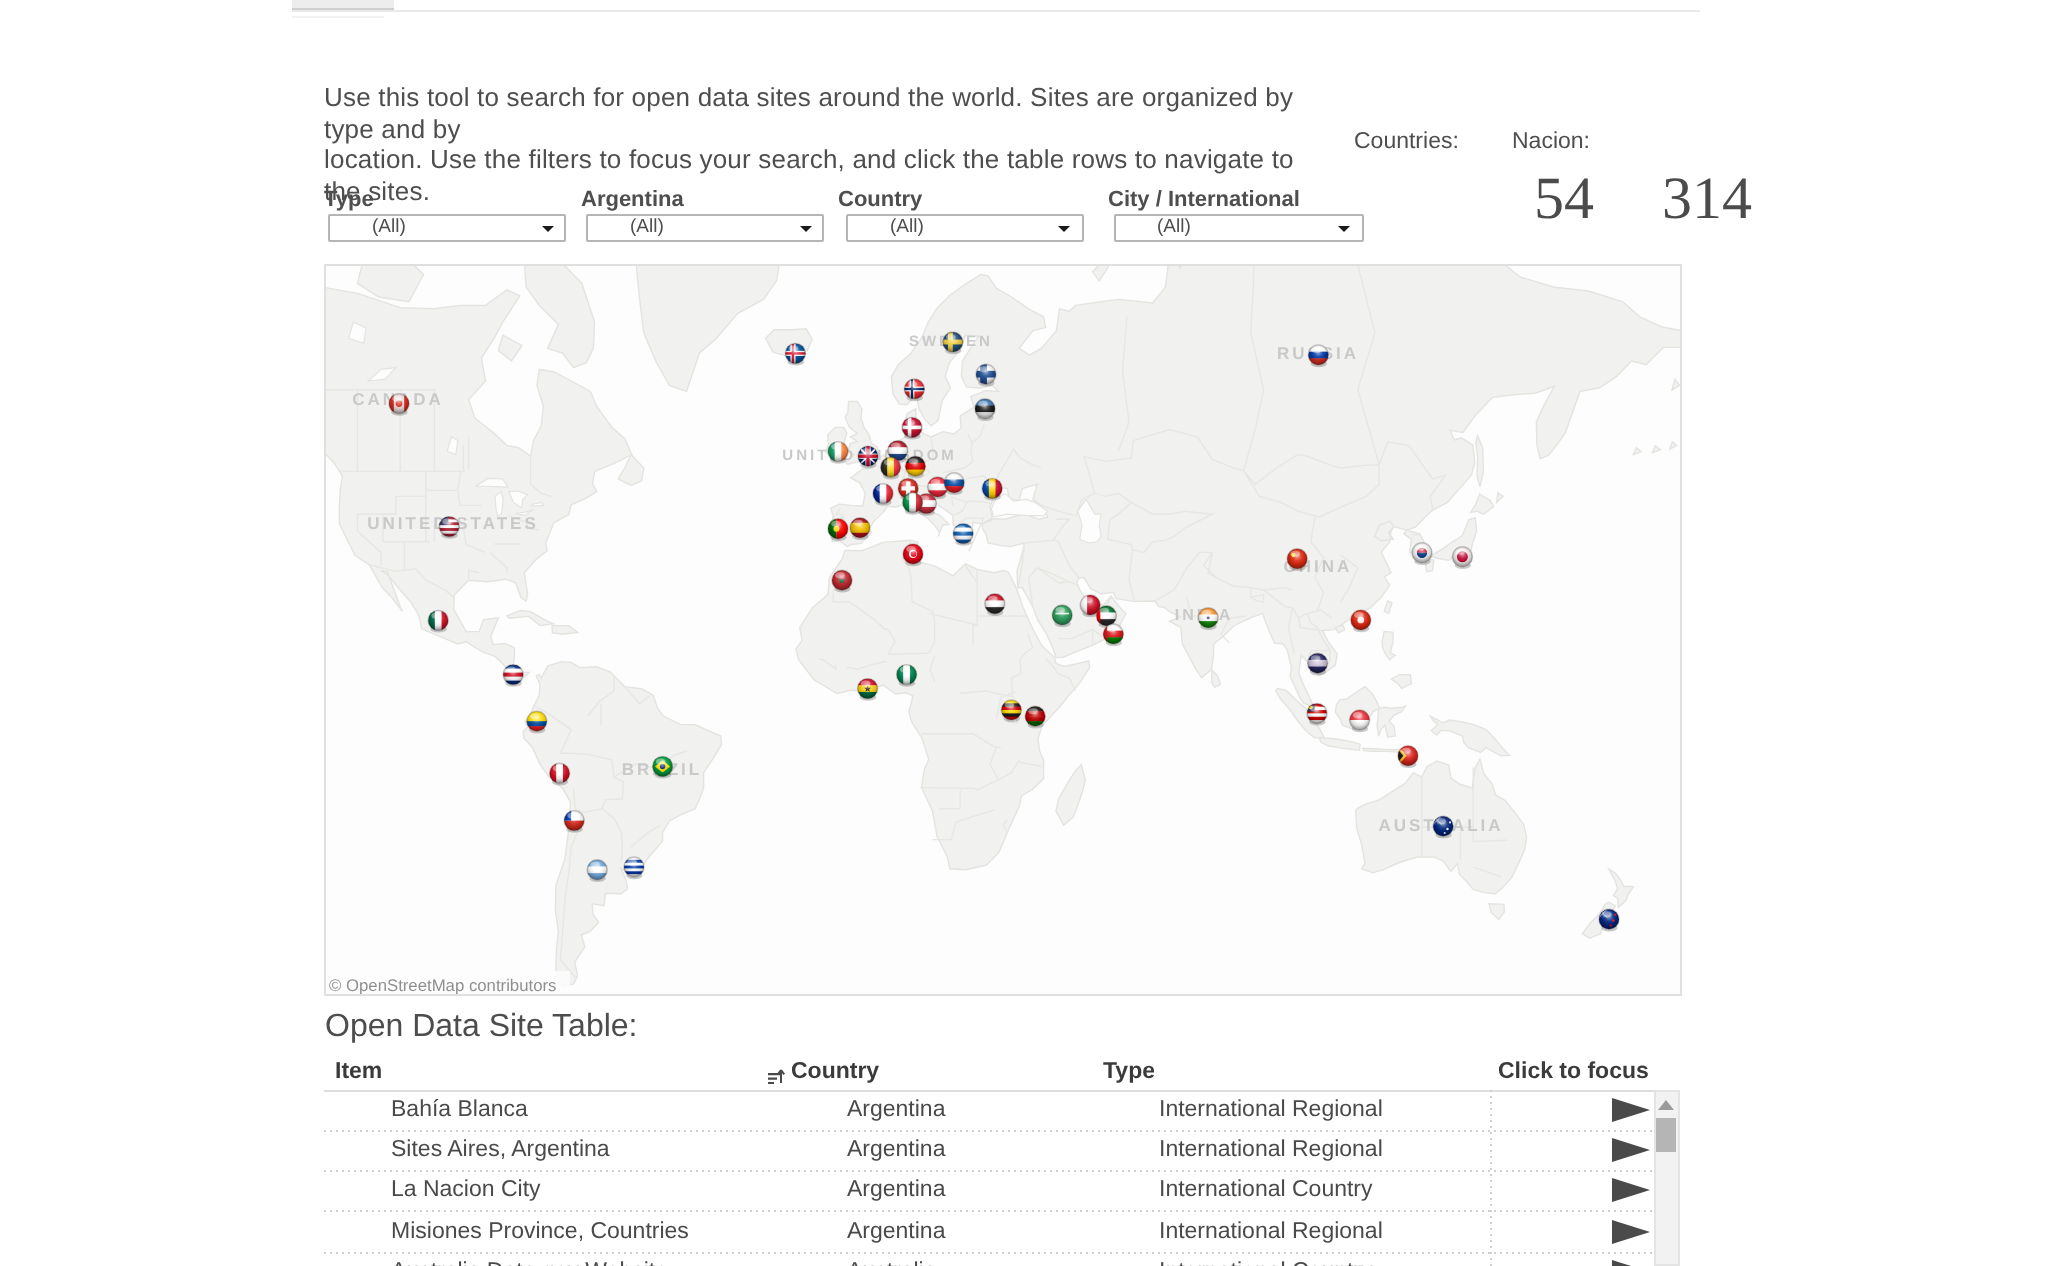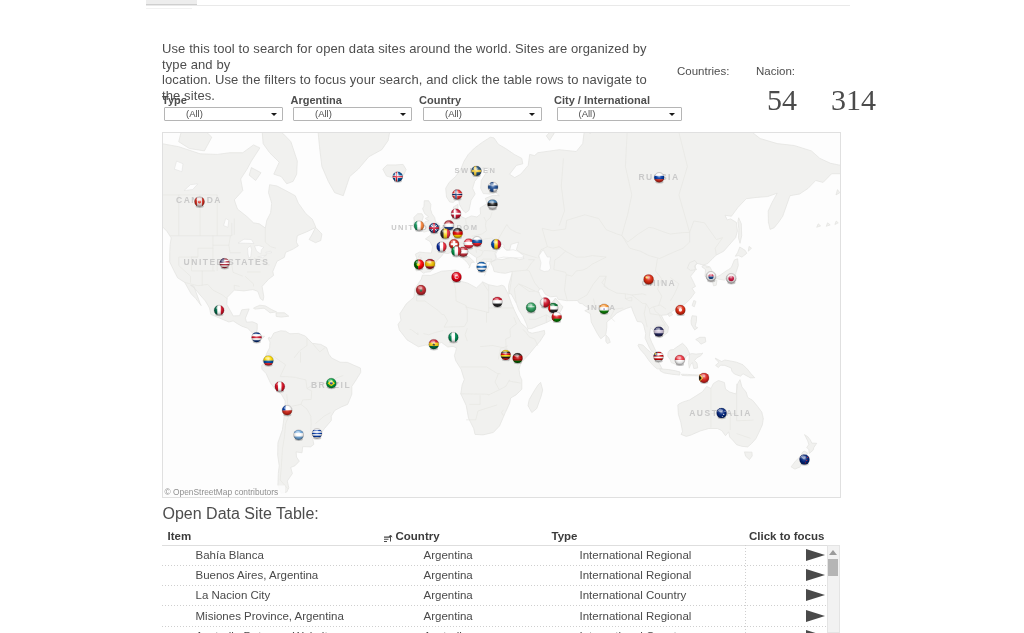--- a/index.html
+++ b/index.html
@@ -1007,35 +1007,35 @@
 </svg>
 <div class="headline abs"></div>
 <div class="trow" style="top:544.5px">
     <span class="c1">Bahía Blanca</span>
     <span class="c2">Argentina</span>
     <span class="c3">International Regional</span>
     <span class="play"></span>
   </div>
 <div class="rowsep" style="top:564.8px"></div>
 <div class="trow" style="top:564.8px">
-    <span class="c1">Buenos Aires, Argentina</span>
+    <span class="c1">Sites Aires, Argentina</span>
     <span class="c2">Argentina</span>
     <span class="c3">International Regional</span>
     <span class="play"></span>
   </div>
 <div class="rowsep" style="top:585.1px"></div>
 <div class="trow" style="top:585.1px">
     <span class="c1">La Nacion City</span>
     <span class="c2">Argentina</span>
     <span class="c3">International Country</span>
     <span class="play"></span>
   </div>
 <div class="rowsep" style="top:605.4px"></div>
 <div class="trow" style="top:605.4px">
-    <span class="c1">Misiones Province, Argentina</span>
+    <span class="c1">Misiones Province, Countries</span>
     <span class="c2">Argentina</span>
     <span class="c3">International Regional</span>
     <span class="play"></span>
   </div>
 <div class="rowsep" style="top:625.7px"></div>
 <div class="trow" style="top:625.7px">
     <span class="c1">Australia Data.gov Website</span>
     <span class="c2">Australia</span>
     <span class="c3">International Country</span>
     <span class="play"></span>

